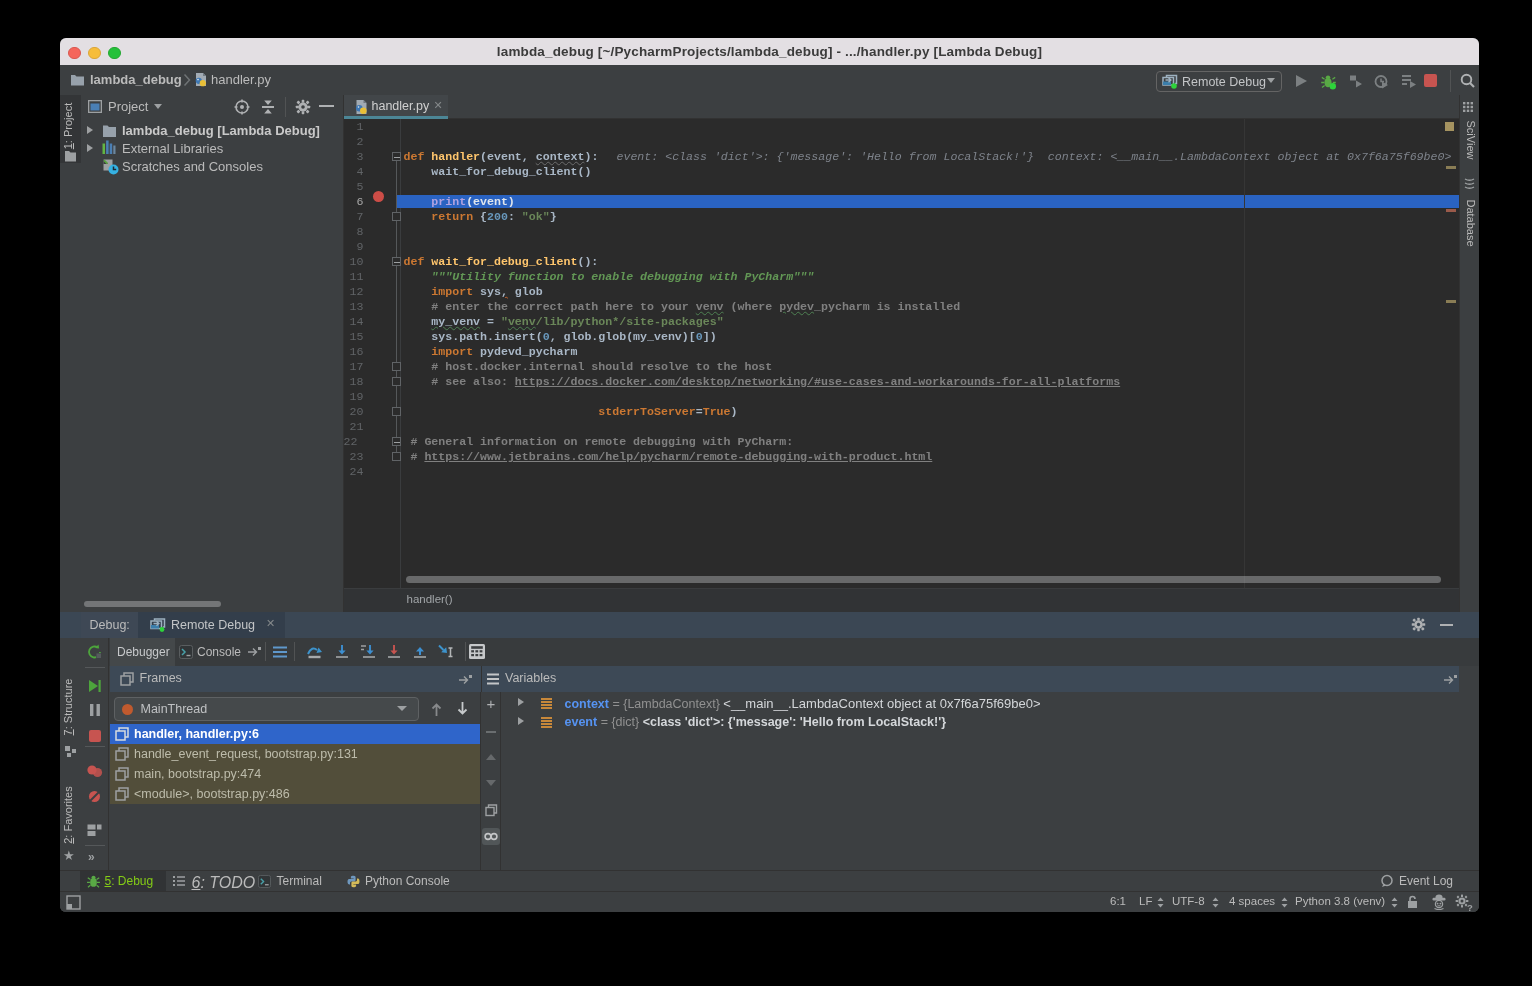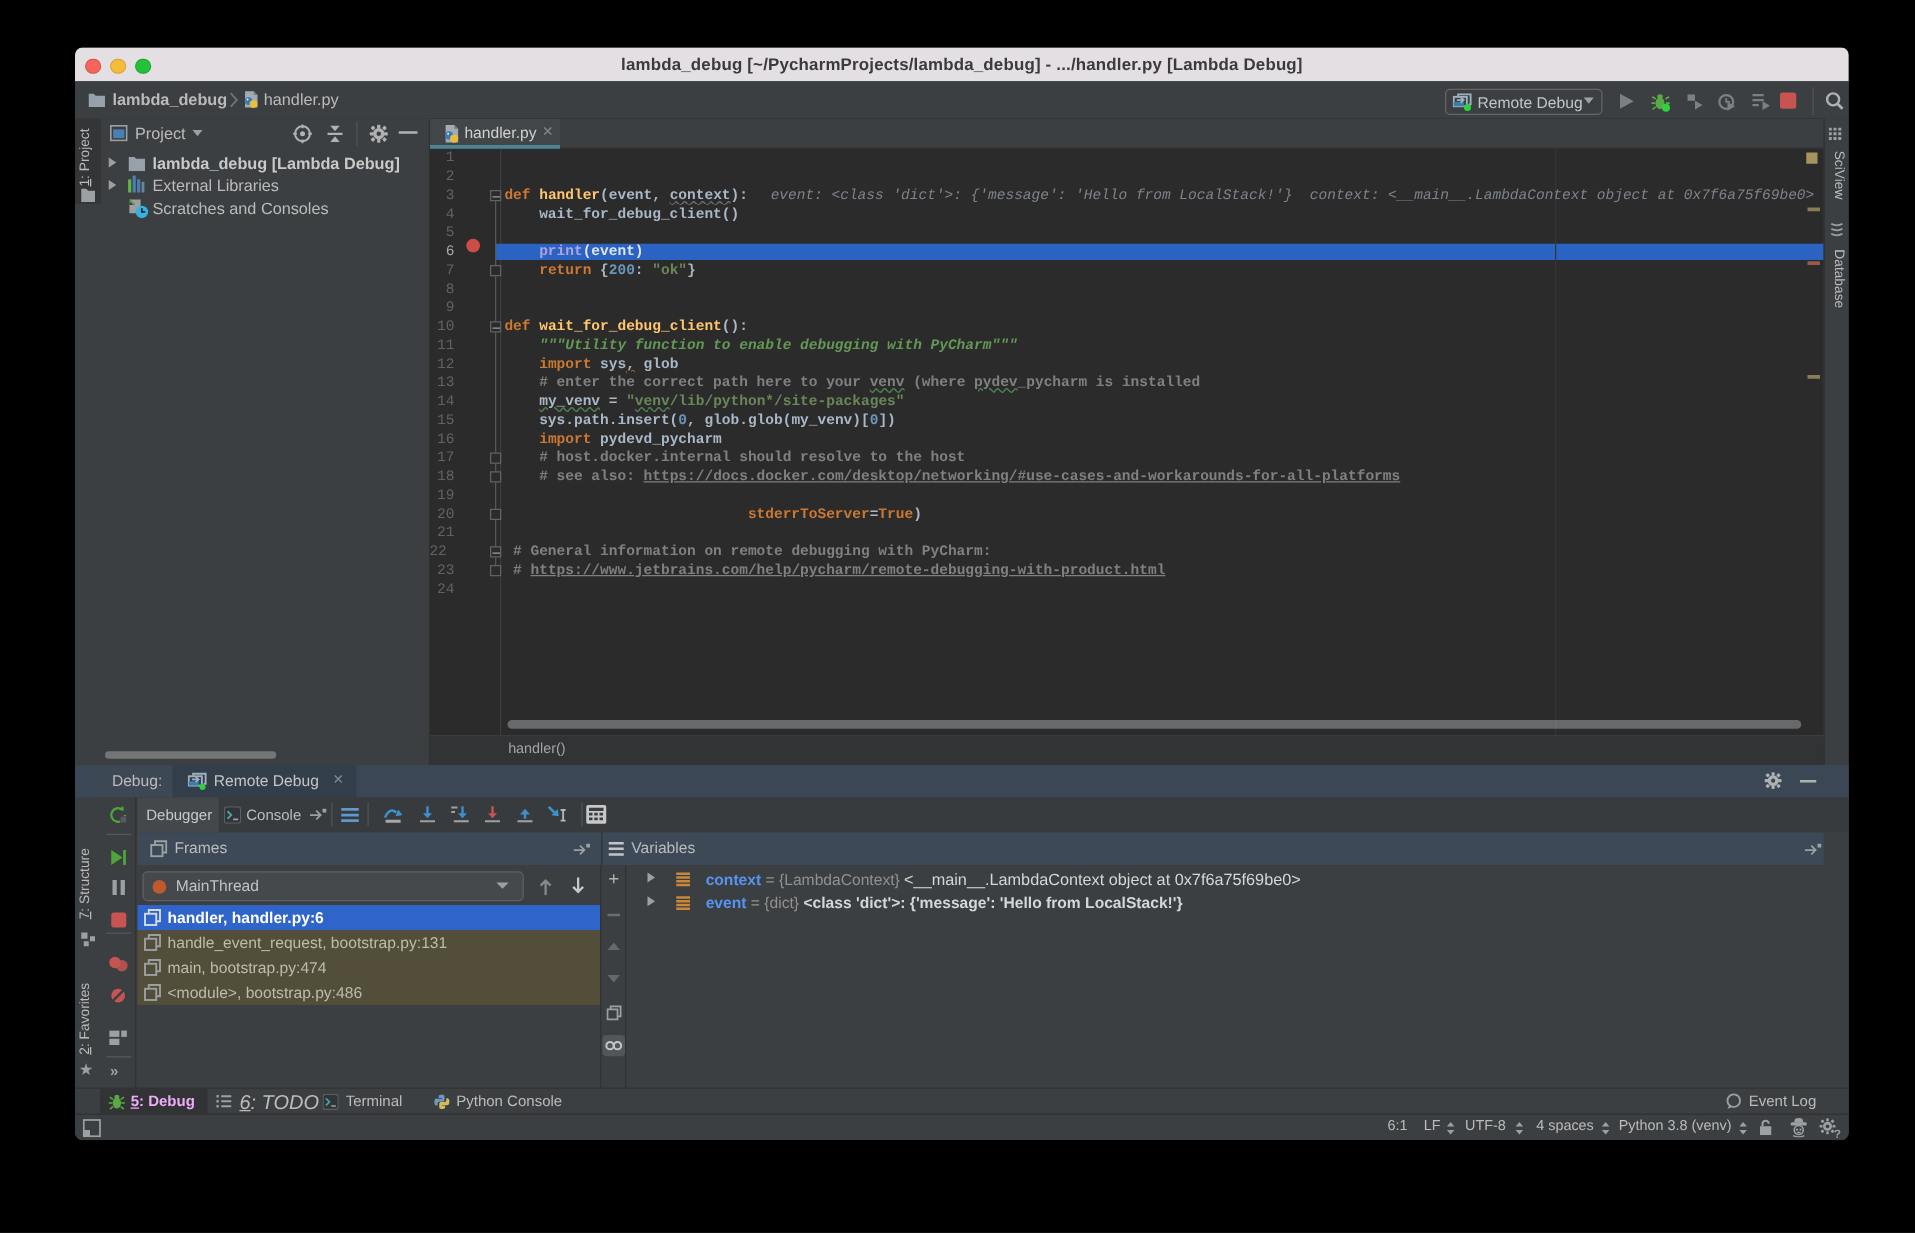--- a/index.html
+++ b/index.html
@@ -479,21 +479,21 @@
   </svg>
   <div class="abs ui" style="left:504.5px;top:677px;font-size:12.5px;"><span style="color:#5693f2;font-weight:bold;">event</span> <span style="color:#919191;">= {dict}</span> <span style="color:#d4d7da;font-weight:bold;">&lt;class 'dict'&gt;: {'message': 'Hello from LocalStack!'}</span></div>
 
   <div class="abs" style="left:0;top:832px;width:1419px;height:21px;background:#3c3f41;border-top:1px solid #323232;box-sizing:border-box;"></div>
   <div class="abs" style="left:19.5px;top:833px;width:86px;height:20px;background:#313335;"></div>
   <svg class="abs" style="left:26px;top:836px;" width="15" height="15" viewBox="0 0 17 17">
     <ellipse cx="8.5" cy="9.5" rx="3.8" ry="5" fill="#59a945"></ellipse>
     <ellipse cx="8.5" cy="4" rx="2.3" ry="1.9" fill="#59a945"></ellipse>
     <path d="M5 6.2 L2 4.2 M12 6.2 L15 4.2 M4.5 9.5 H1.2 M12.5 9.5 H15.8 M5 12.8 L2.2 15 M12 12.8 L14.8 15" stroke="#59a945" stroke-width="1.4"></path>
   </svg>
-  <div class="abs ui" style="left:44.5px;top:836px;font-size:12px;color:#f0abfc;font-weight:bold;"><span style="text-decoration:underline;">5</span>: Debug</div>
+  <div class="abs ui" style="left:44.5px;top:836px;font-size:12px;color:#84cc16;font-weight:normal;"><span style="text-decoration:underline;">5</span>: Debug</div>
   <svg class="abs" style="left:113px;top:837px;" width="13" height="12" viewBox="0 0 13 12">
     <path d="M4 2 h8 M4 6 h8 M4 10 h8" stroke="#9da0a2" stroke-width="1.6"></path>
     <rect x="0" y="1" width="2" height="2" fill="#9da0a2"></rect>
       <rect x="0" y="5" width="2" height="2" fill="#9da0a2"></rect>
       <rect x="0" y="9" width="2" height="2" fill="#9da0a2"></rect>
   </svg>
   <div class="abs ui" style="left:131.5px;top:836px;font-size:16px;font-style:italic;"><span style="text-decoration:underline;">6</span>: TODO</div>
   <svg class="abs" style="left:198px;top:837px;" width="13" height="13" viewBox="0 0 14 14">
     <rect x="0.5" y="0.5" width="13" height="13" rx="2" fill="#313537" stroke="#5a5e60" stroke-width="1"></rect>
     <path d="M3 4 l3 3 l-3 3" stroke="#48a0a8" stroke-width="1.5" fill="none"></path>

